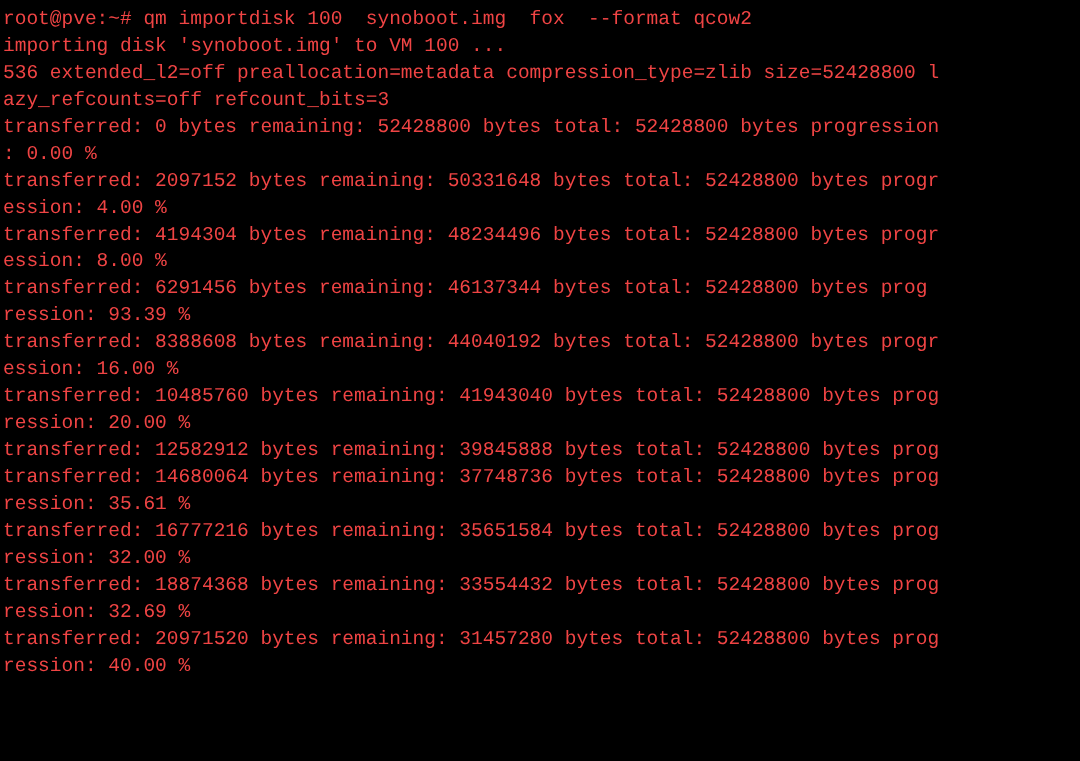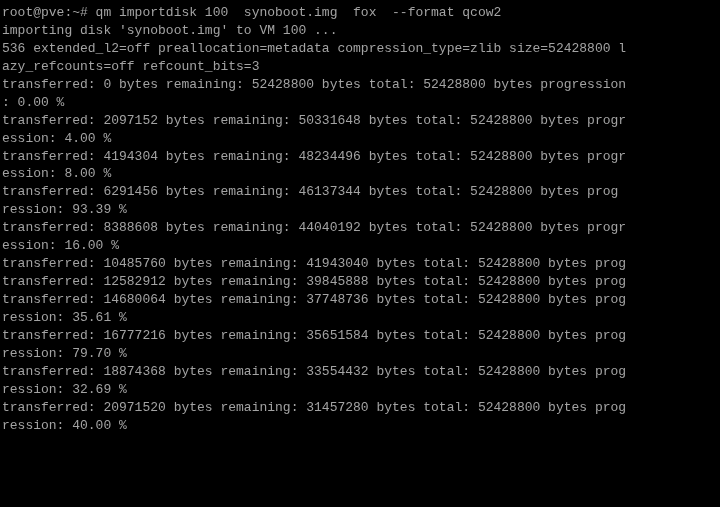--- a/index.html
+++ b/index.html
@@ -23,21 +23,21 @@
       height: 507px;
       background-color: #000000;
       padding: 4px 2px;
       overflow: hidden;
       line-height: 1.38;
     }
 
     .line {
       white-space: pre-wrap;
       word-break: break-all;
-      color: #a3a3a3;
+      color: #ef4444;
     }
   </style>
 </head>
 <body>
 
 <div id="terminal">
     <div class="line">root@pve:~# qm importdisk 100  synoboot.img  fox  --format qcow2</div>
     <div class="line">importing disk 'synoboot.img' to VM 100 ...</div>
     <div class="line">536 extended_l2=off preallocation=metadata compression_type=zlib size=52428800 l</div>
     <div class="line">azy_refcounts=off refcount_bits=3</div>
@@ -45,22 +45,23 @@
     <div class="line">: 0.00 %</div>
     <div class="line">transferred: 2097152 bytes remaining: 50331648 bytes total: 52428800 bytes progr</div>
     <div class="line">ession: 4.00 %</div>
     <div class="line">transferred: 4194304 bytes remaining: 48234496 bytes total: 52428800 bytes progr</div>
     <div class="line">ession: 8.00 %</div>
     <div class="line">transferred: 6291456 bytes remaining: 46137344 bytes total: 52428800 bytes prog</div>
     <div class="line">ression: 93.39 %</div>
     <div class="line">transferred: 8388608 bytes remaining: 44040192 bytes total: 52428800 bytes progr</div>
     <div class="line">ession: 16.00 %</div>
     <div class="line">transferred: 10485760 bytes remaining: 41943040 bytes total: 52428800 bytes prog</div>
+    <div class="line">ression: 20.00 %</div>
     <div class="line">transferred: 12582912 bytes remaining: 39845888 bytes total: 52428800 bytes prog</div>
     <div class="line">transferred: 14680064 bytes remaining: 37748736 bytes total: 52428800 bytes prog</div>
     <div class="line">ression: 35.61 %</div>
     <div class="line">transferred: 16777216 bytes remaining: 35651584 bytes total: 52428800 bytes prog</div>
-    <div class="line">ression: 79.70 %</div>
+    <div class="line">ression: 32.00 %</div>
     <div class="line">transferred: 18874368 bytes remaining: 33554432 bytes total: 52428800 bytes prog</div>
     <div class="line">ression: 32.69 %</div>
     <div class="line">transferred: 20971520 bytes remaining: 31457280 bytes total: 52428800 bytes prog</div>
     <div class="line">ression: 40.00 %</div>
   </div>
 
 </body></html>

